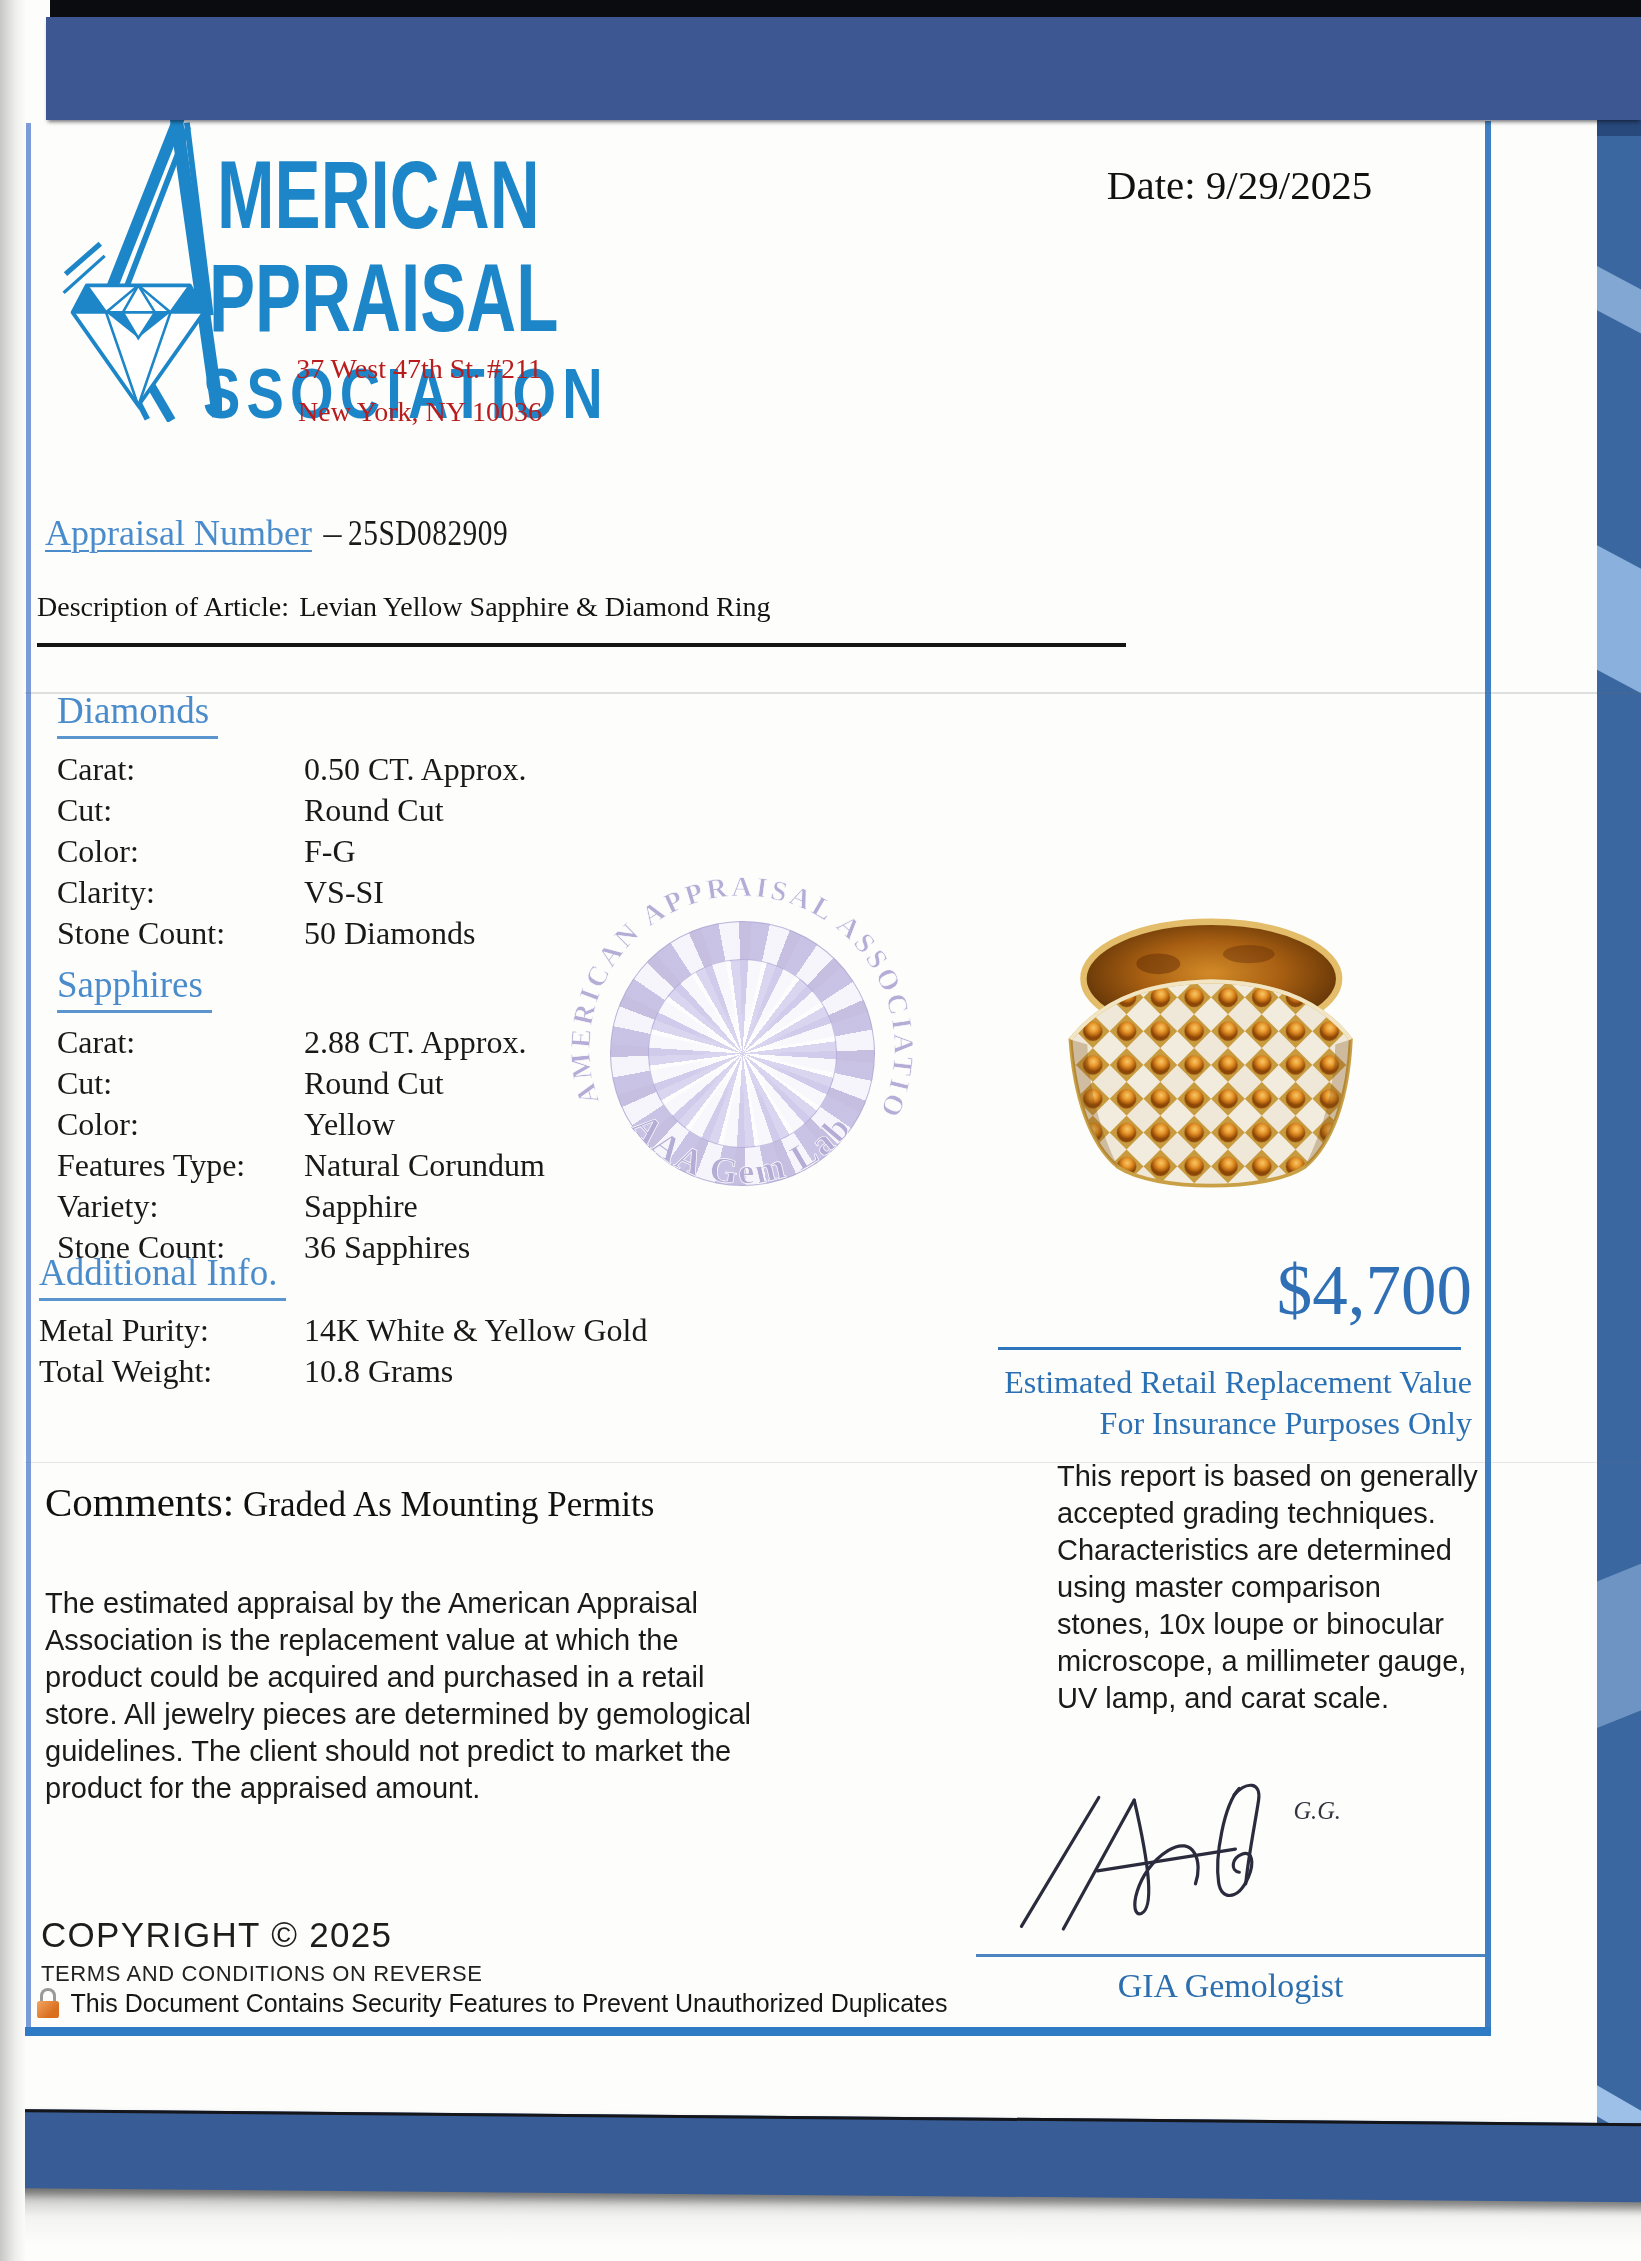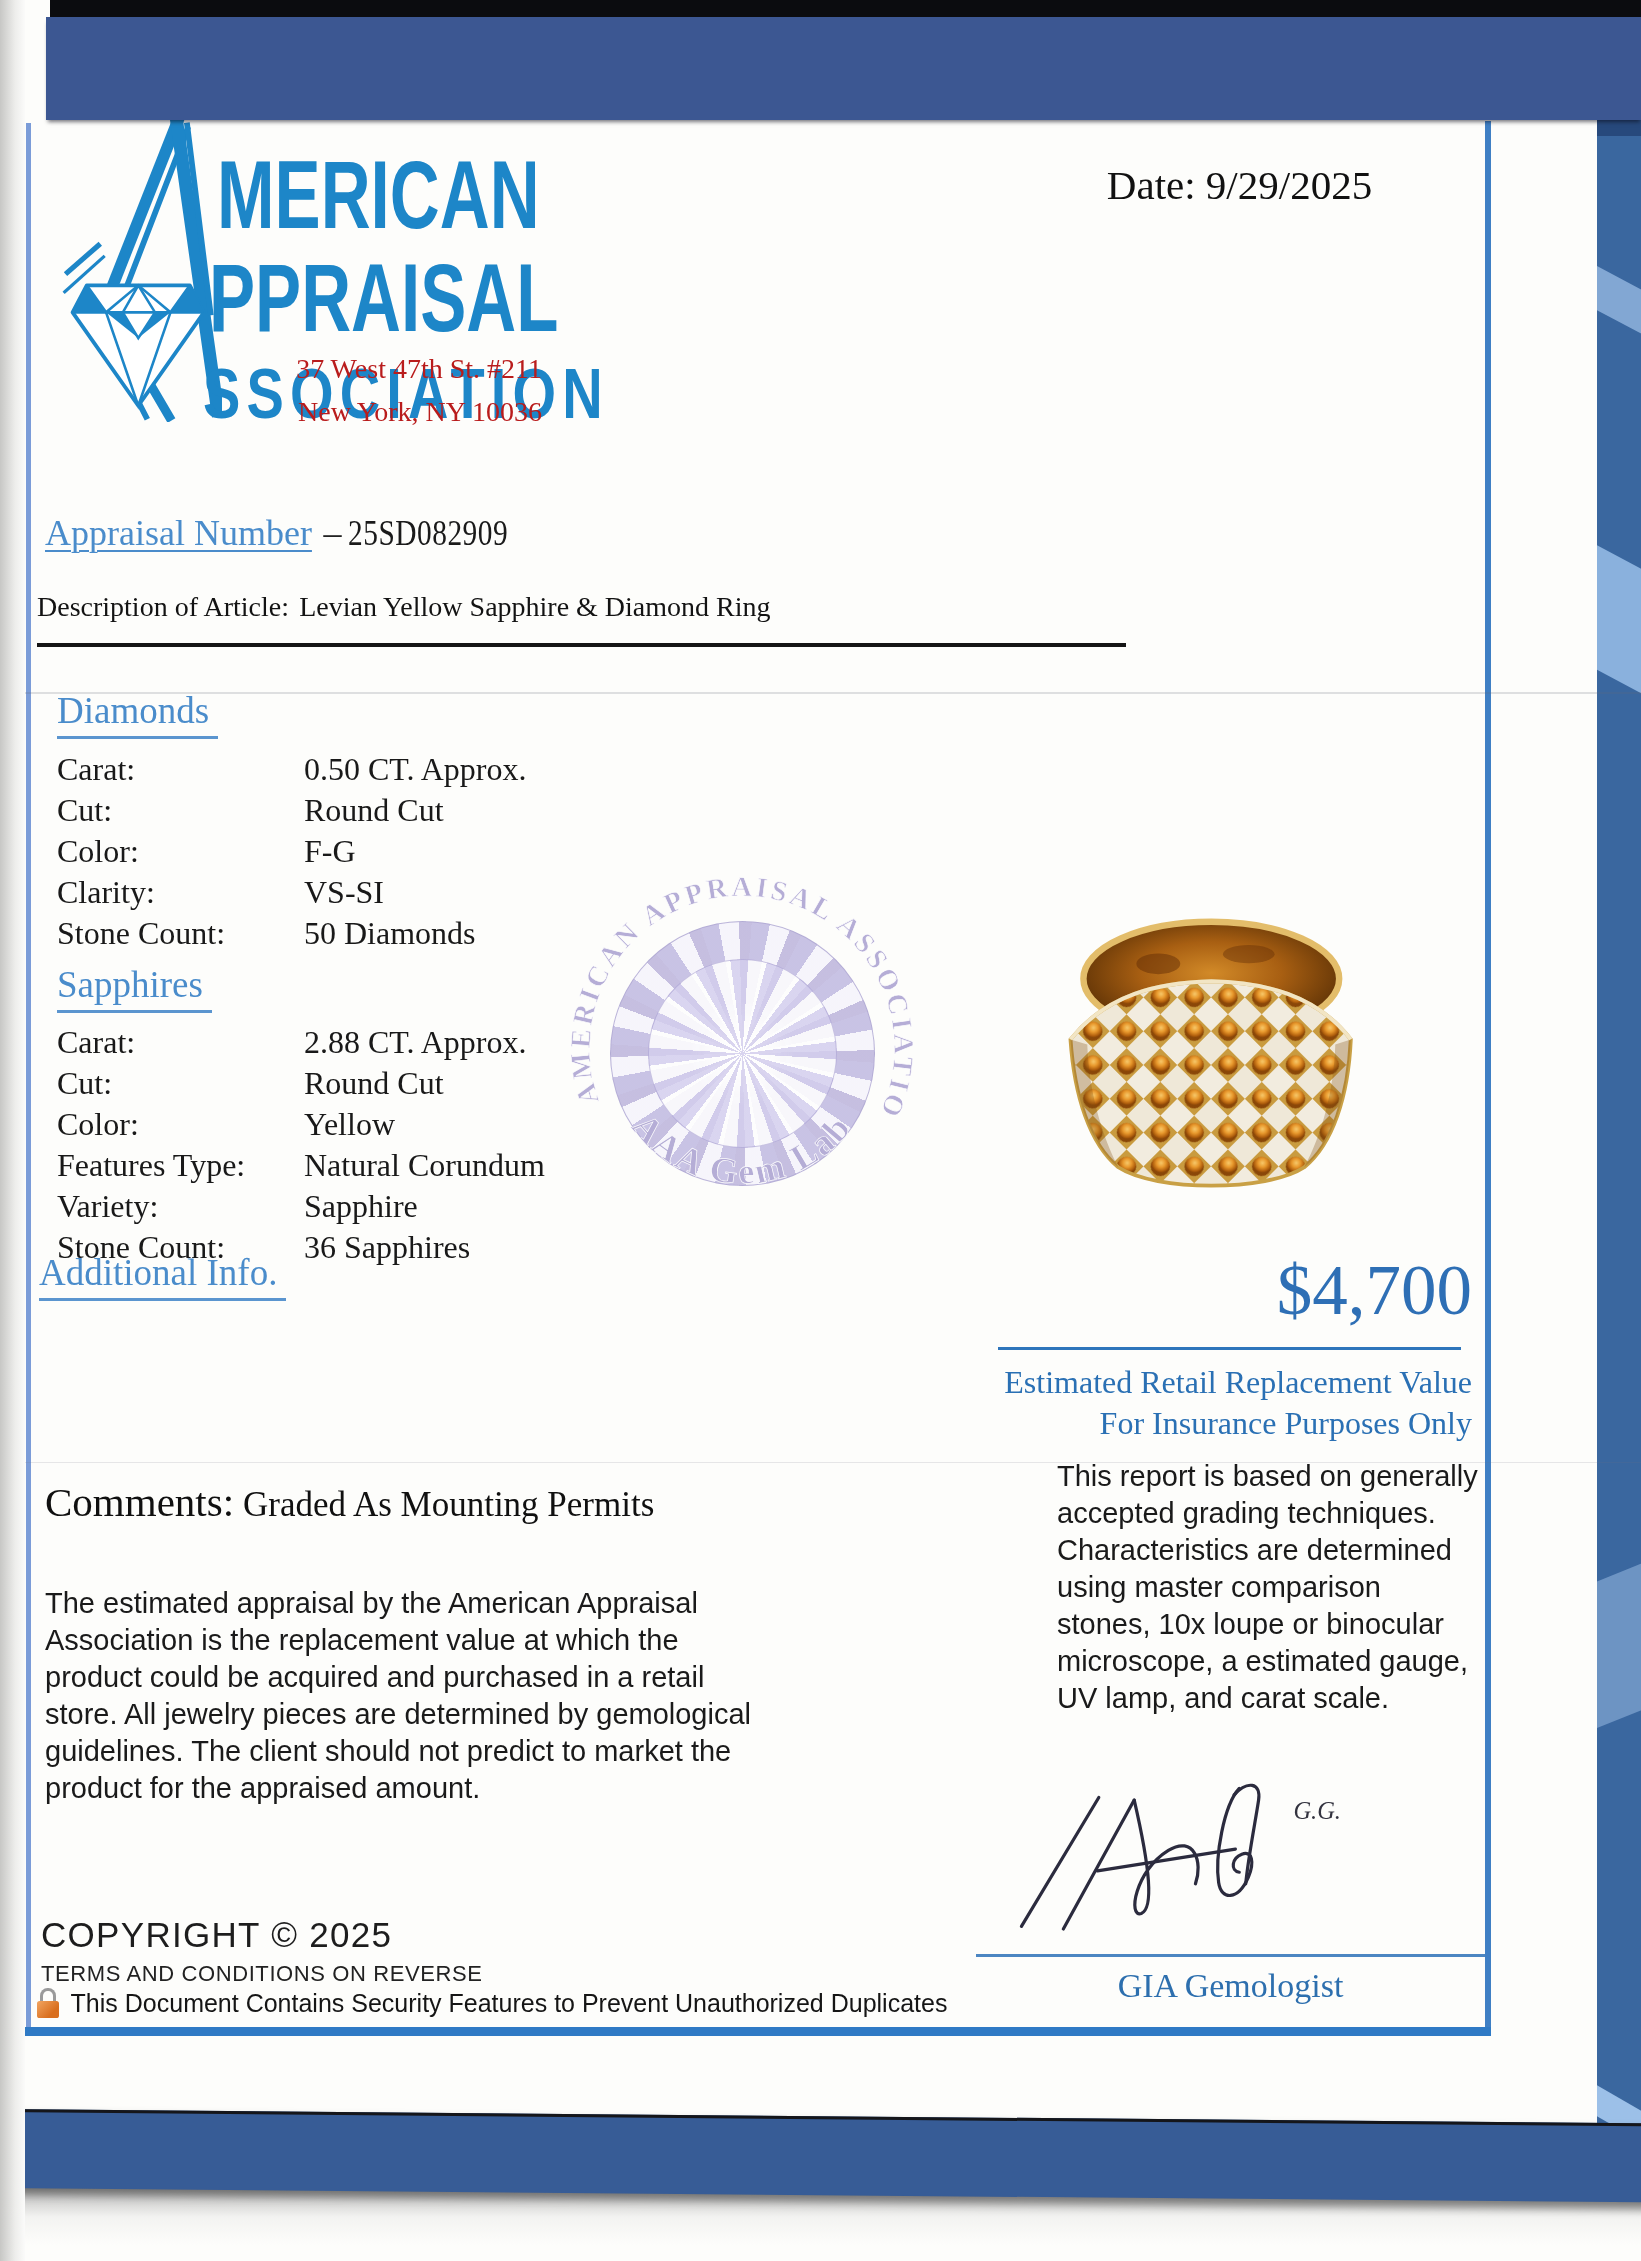--- a/index.html
+++ b/index.html
@@ -241,20 +241,30 @@
           <span class="lbl">Variety:</span>
           <span>Sapphire</span>
         </div>
       <div class="row">
           <span class="lbl">Stone Count:</span>
           <span>36 Sapphires</span>
         </div>
     </div>
 
     <div class="sec-title t-additional">Additional Info.</div>
+    <div class="rows r-additional">
+      <div class="row">
+          <span class="lbl">Metal Purity:</span>
+          <span>14K White &amp; Yellow Gold</span>
+        </div>
+      <div class="row">
+          <span class="lbl">Total Weight:</span>
+          <span>10.8 Grams</span>
+        </div>
+    </div>
 
     <div class="ring">
       <svg width="336" height="310" viewBox="0 0 520 480">
         <defs>
           <radialGradient id="stoneG" cx="40%" cy="35%">
             <stop offset="0%" stop-color="#f7c96b"></stop>
               <stop offset="45%" stop-color="#e8982c"></stop>
             <stop offset="85%" stop-color="#b05e0c"></stop>
               <stop offset="100%" stop-color="#8a4708"></stop>
           </radialGradient>
@@ -289,21 +299,21 @@
       <div class="val-caption">
         <div>Estimated Retail Replacement Value</div>
         <div>For Insurance Purposes Only</div>
       </div>
     </div>
 
     <div class="comments">
       <span class="lbl">Comments:</span><span class="val">Graded As Mounting Permits</span>
     </div>
     <div class="para para-left">The estimated appraisal by the American Appraisal Association is the replacement value at which the product could be acquired and purchased in a retail store. All jewelry pieces are determined by gemological guidelines. The client should not predict to market the product for the appraised amount.</div>
-    <div class="para para-right">This report is based on generally accepted grading techniques. Characteristics are determined using master comparison stones, 10x loupe or binocular microscope, a estimated gauge, UV lamp, and carat scale.</div>
+    <div class="para para-right">This report is based on generally accepted grading techniques. Characteristics are determined using master comparison stones, 10x loupe or binocular microscope, a millimeter gauge, UV lamp, and carat scale.</div>
 
     <div class="signature">
       <svg width="374" height="174" viewBox="0 0 580 270">
         <g stroke="#2b2b3e" stroke-width="5" fill="none" stroke-linecap="round">
           <path d="M30,238 L150,38"></path>
           <path d="M95,242 L205,42"></path>
           <path d="M205,42 C230,150 235,210 216,218 C195,225 206,152 258,120 C298,96 312,138 300,172"></path>
           <path d="M148,152 L362,118"></path>
           <path d="M368,24 C344,50 330,130 336,170 C340,198 366,198 382,162 C392,138 388,120 372,126 C356,132 354,152 368,154"></path>
           <path d="M360,34 C380,12 402,14 398,42 C394,70 382,130 378,172"></path>

